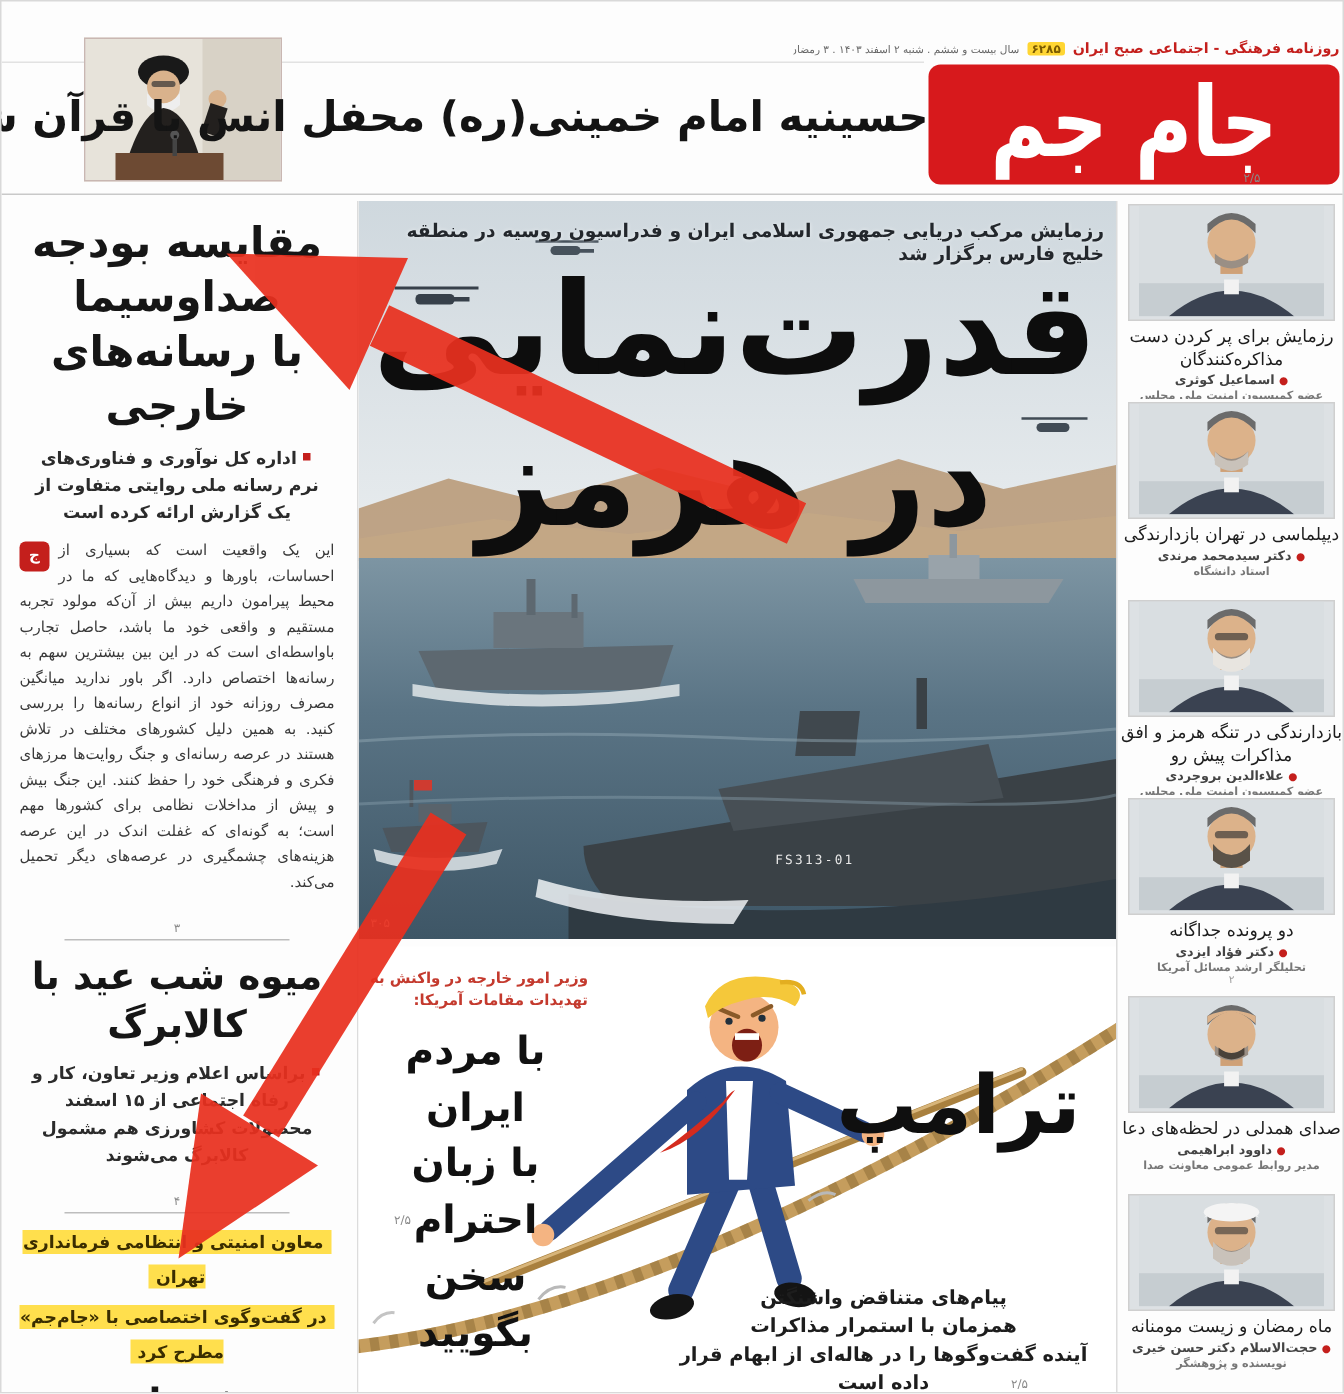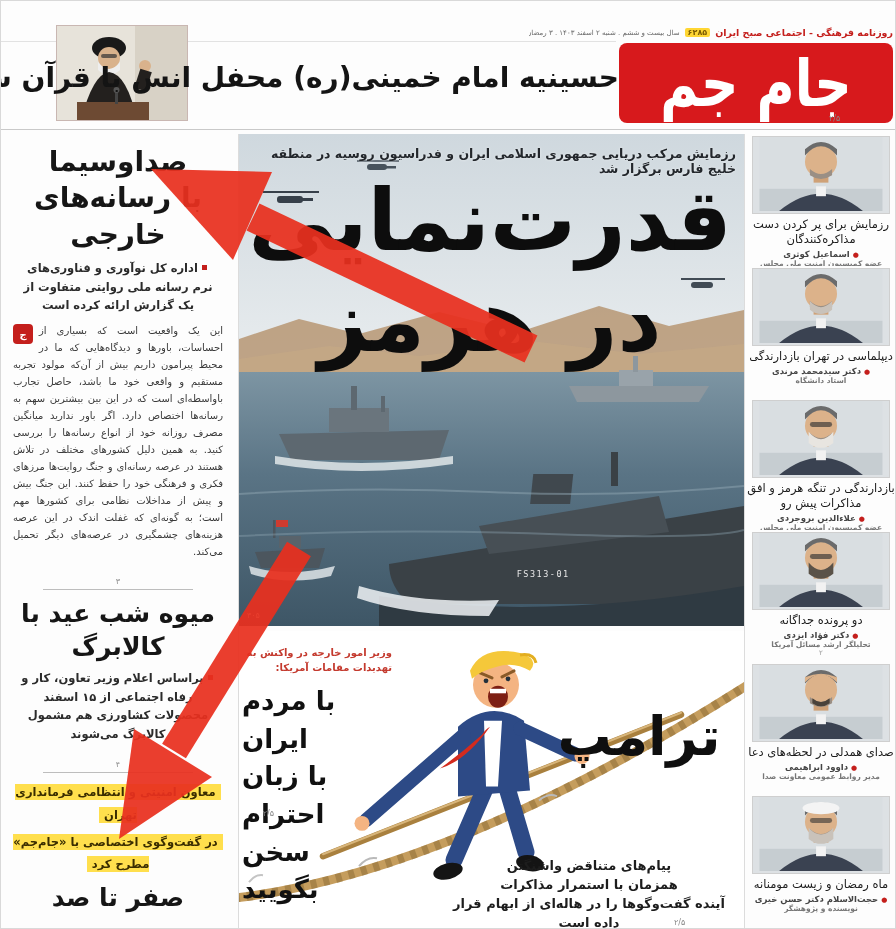--- a/index.html
+++ b/index.html
@@ -51,21 +51,21 @@
   .photo-region{left:238px;top:133px;width:505px;height:492px;overflow:hidden;}
   .photo-svg{position:absolute;left:0;top:0;width:100%;height:100%;}
   .strapline{position:absolute;top:12px;right:8px;width:480px;font-size:12.5px;font-weight:bold;color:#23272c;text-shadow:0 0 3px rgba(255,255,255,.6);}
   .main-h1{position:absolute;top:36px;right:6px;width:496px;text-align:center;font-size:86px;font-weight:bold;color:#0d0d0d;line-height:1.18;letter-spacing:-2px;}
   .ship-code{position:absolute;left:55%;top:88.5%;color:#e8e8e8;font-size:8.5px;letter-spacing:1.5px;font-family:"DejaVu Sans Mono",monospace;}
   .photo-mark{position:absolute;left:8px;bottom:6px;color:#eee;}
   
   .cartoon-region{left:238px;top:630px;width:505px;height:299px;background:#fff;overflow:hidden;}
   .cartoon-svg{position:absolute;left:0;top:0;width:100%;height:100%;}
   .c-kicker{position:absolute;top:14px;right:352px;width:150px;text-align:right;font-size:10px;font-weight:bold;color:#c43a2e;line-height:1.5;}
-  .c-left-h{position:absolute;top:52px;right:352px;width:150px;text-align:left;font-size:26px;font-weight:bold;color:#111;line-height:1.45;}
+  .c-left-h{position:absolute;top:52px;right:352px;width:150px;text-align:center;font-size:26px;font-weight:bold;color:#111;line-height:1.45;}
   .c-left-mark{position:absolute;top:178px;right:470px;}
   .c-right-h{position:absolute;top:72px;left:300px;width:200px;text-align:center;font-size:54px;font-weight:bold;color:#0f0f0f;line-height:1.25;letter-spacing:-2px;}
   .c-right-sub{position:absolute;top:226px;left:200px;width:300px;text-align:center;font-size:13px;font-weight:bold;color:#1d1d1d;line-height:1.45;}
   .c-right-mark{position:absolute;top:287px;left:435px;}
   
   .arrows{position:absolute;left:0;top:0;width:896px;height:929px;pointer-events:none;z-index:60;}
 </style>
 </head>
 <body>
 
@@ -118,20 +118,21 @@
   <div class="abs lead-headline rtl">حسینیه امام خمینی(ره) محفل انس با قرآن شد</div>
   <span class="abs marker m-header">۲/۵</span>
   <div class="abs header-rule"></div>
 
   <div class="abs vsep1"></div>
   <div class="abs vsep2"></div>
 
   <div class="abs left-col rtl">
 
     <div>
+      <div class="h-big b1-line">مقایسه بودجه</div>
       <div class="h-big b1-line">صداوسیما</div>
       <div class="h-big b1-line">با رسانه‌های خارجی</div>
       <div class="subhead"><span class="bullet"></span><span>اداره کل نوآوری و فناوری‌های نرم رسانه ملی روایتی متفاوت از یک گزارش ارائه کرده است</span></div>
       <div class="bodytext">
         <span class="mini-logo">ج</span>
         <span>این یک واقعیت است که بسیاری از احساسات، باورها و دیدگاه‌هایی که ما در محیط پیرامون داریم بیش از آن‌که مولود تجربه مستقیم و واقعی خود ما باشد، حاصل تجارب باواسطه‌ای است که در این بین بیشترین سهم به رسانه‌ها اختصاص دارد. اگر باور ندارید میانگین مصرف روزانه خود از انواع رسانه‌ها را بررسی کنید. به همین دلیل کشورهای مختلف در تلاش هستند در عرصه رسانه‌ای و جنگ روایت‌ها مرزهای فکری و فرهنگی خود را حفظ کنند. این جنگ بیش و پیش از مداخلات نظامی برای کشورها مهم است؛ به گونه‌ای که غفلت اندک در این عرصه هزینه‌های چشمگیری در عرصه‌های دیگر تحمیل می‌کند.</span>
       </div>
       <div class="divider"><span class="marker">۳</span></div>
     </div>
 

